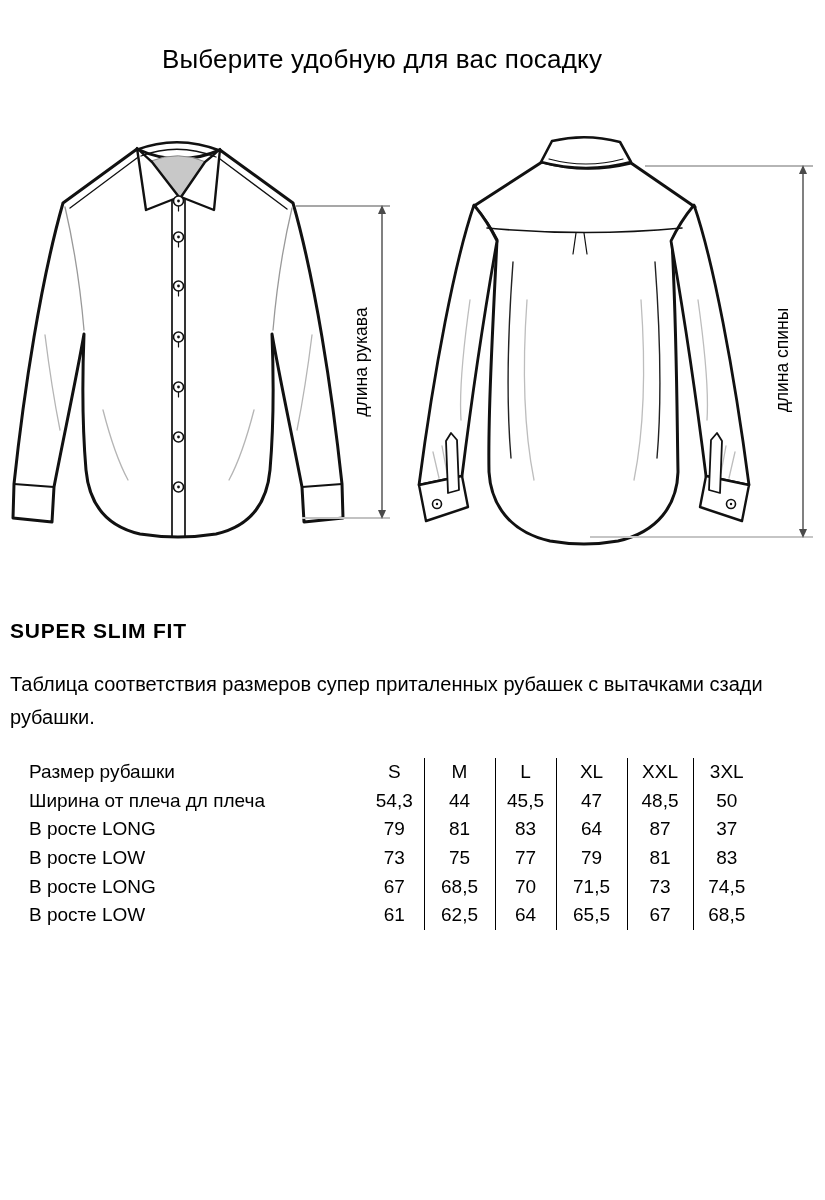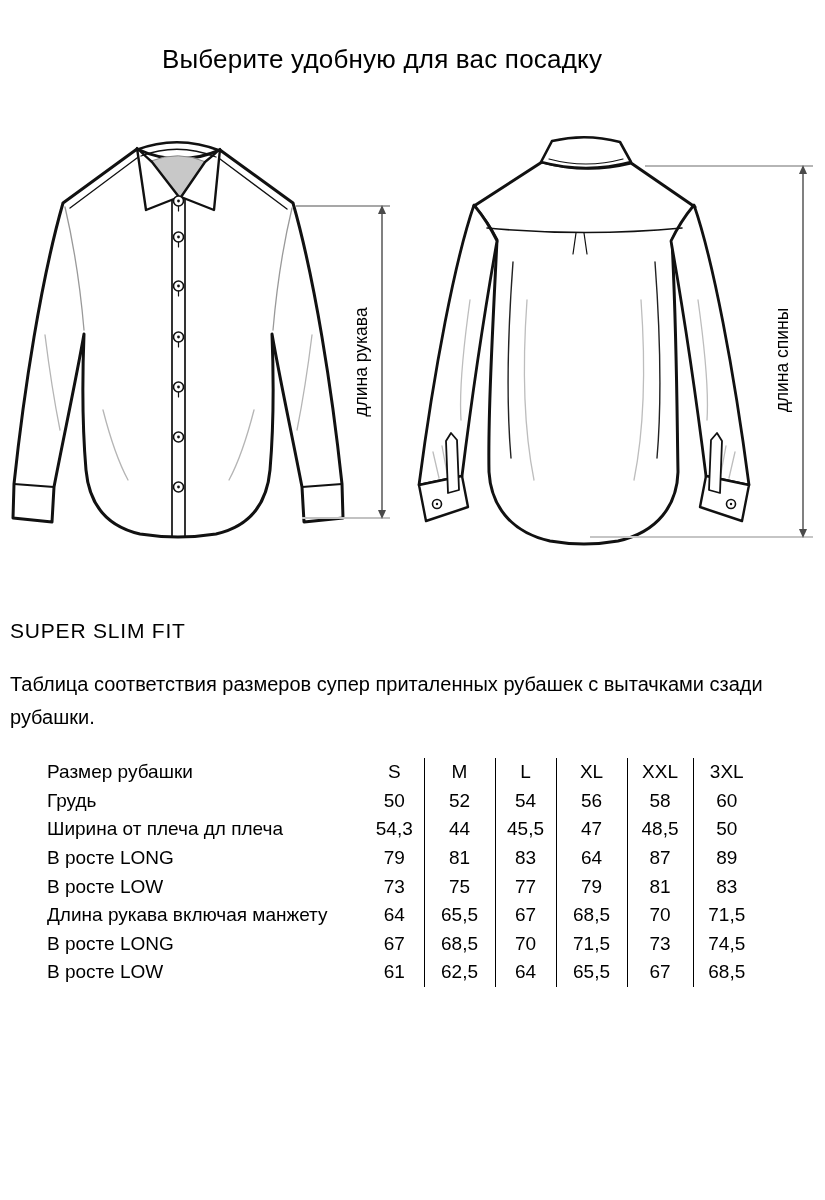--- a/index.html
+++ b/index.html
@@ -2,28 +2,28 @@
 <html lang="ru"><head>
 <meta charset="utf-8">
 <style>
   html,body{margin:0;padding:0;background:#fff;}
   body{width:825px;height:1200px;position:relative;overflow:hidden;
        font-family:"Liberation Sans",sans-serif;color:#000;}
   .page-title{position:absolute;top:44px;left:0;width:764px;text-align:center;
        font-size:26px;font-weight:400;letter-spacing:.2px;}
   .illustration{position:absolute;top:120px;left:0;width:825px;height:460px;}
   .section-heading{position:absolute;top:619px;left:10px;font-size:21px;
-       font-weight:400;letter-spacing:.8px;}
+       font-weight:700;letter-spacing:.8px;}
   .description{position:absolute;top:652px;left:10px;width:792px;
        font-size:20px;line-height:33px;font-weight:400;margin-top:16px;}
   .size-table{position:absolute;top:758px;left:0;border-collapse:collapse;
        font-size:19px;table-layout:fixed;}
   .size-table td{height:28.6px;padding:0;text-align:center;white-space:nowrap;
        font-weight:400;}
-  .size-table td.lbl{text-align:left;padding-left:47px;}
+  .size-table td.lbl{text-align:left;padding-left:29px;}
   .size-table td:nth-child(n+3){border-left:1px solid #000;}
   svg text{font-family:"Liberation Sans",sans-serif;}
 </style>
 </head>
 <body>
 
 <div class="page-title">Выберите удобную для вас посадку</div>
 
 <svg class="illustration" width="825" height="460" viewBox="0 120 825 460" xmlns="http://www.w3.org/2000/svg">
 
@@ -159,65 +159,47 @@
     <tr>
       <td class="lbl">Размер рубашки</td>
       <td>S</td>
       <td>M</td>
       <td>L</td>
       <td>XL</td>
       <td>XXL</td>
       <td>3XL</td>
     </tr>
       <tr>
-        <td class="lbl">Грудь</td>
-        <td>50</td>
-        <td>52</td>
-        <td>54</td>
-        <td>56</td>
-        <td>58</td>
-        <td>60</td>
-      </tr>
-      <tr>
         <td class="lbl">Ширина от плеча дл плеча</td>
         <td>54,3</td>
         <td>44</td>
         <td>45,5</td>
         <td>47</td>
         <td>48,5</td>
         <td>50</td>
       </tr>
       <tr>
         <td class="lbl">В росте LONG</td>
         <td>79</td>
         <td>81</td>
         <td>83</td>
         <td>64</td>
         <td>87</td>
-        <td>89</td>
+        <td>37</td>
       </tr>
       <tr>
         <td class="lbl">В росте LOW</td>
         <td>73</td>
         <td>75</td>
         <td>77</td>
         <td>79</td>
         <td>81</td>
         <td>83</td>
       </tr>
       <tr>
-        <td class="lbl">Длина рукава включая манжету</td>
-        <td>64</td>
-        <td>65,5</td>
-        <td>67</td>
-        <td>68,5</td>
-        <td>70</td>
-        <td>71,5</td>
-      </tr>
-      <tr>
         <td class="lbl">В росте LONG</td>
         <td>67</td>
         <td>68,5</td>
         <td>70</td>
         <td>71,5</td>
         <td>73</td>
         <td>74,5</td>
       </tr>
       <tr>
         <td class="lbl">В росте LOW</td>

